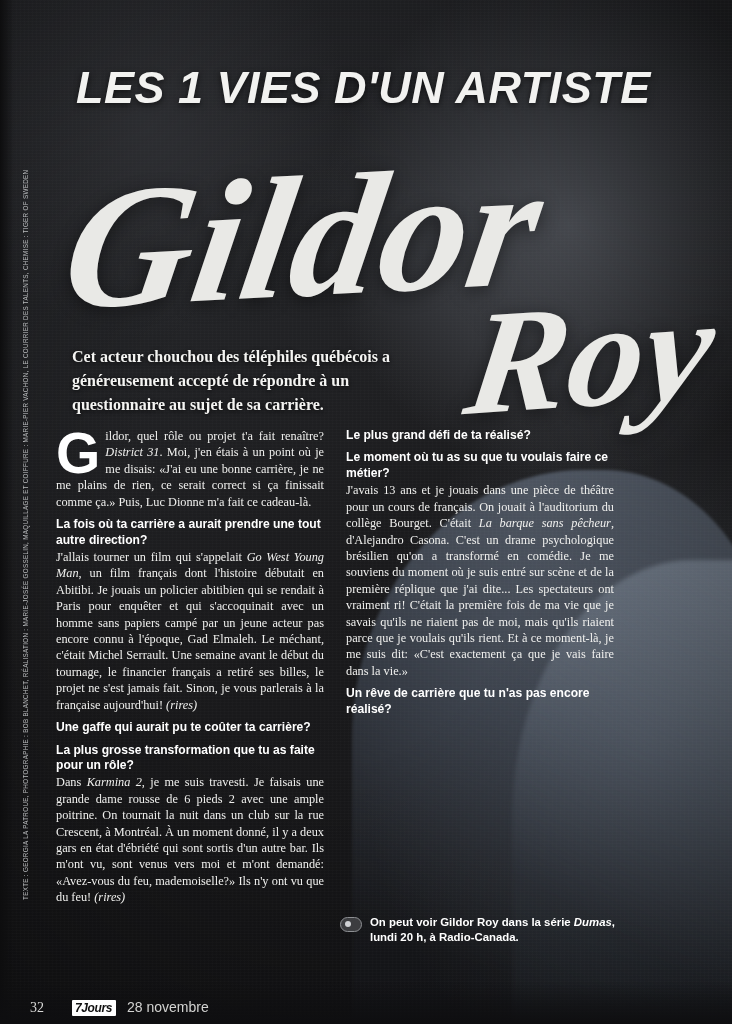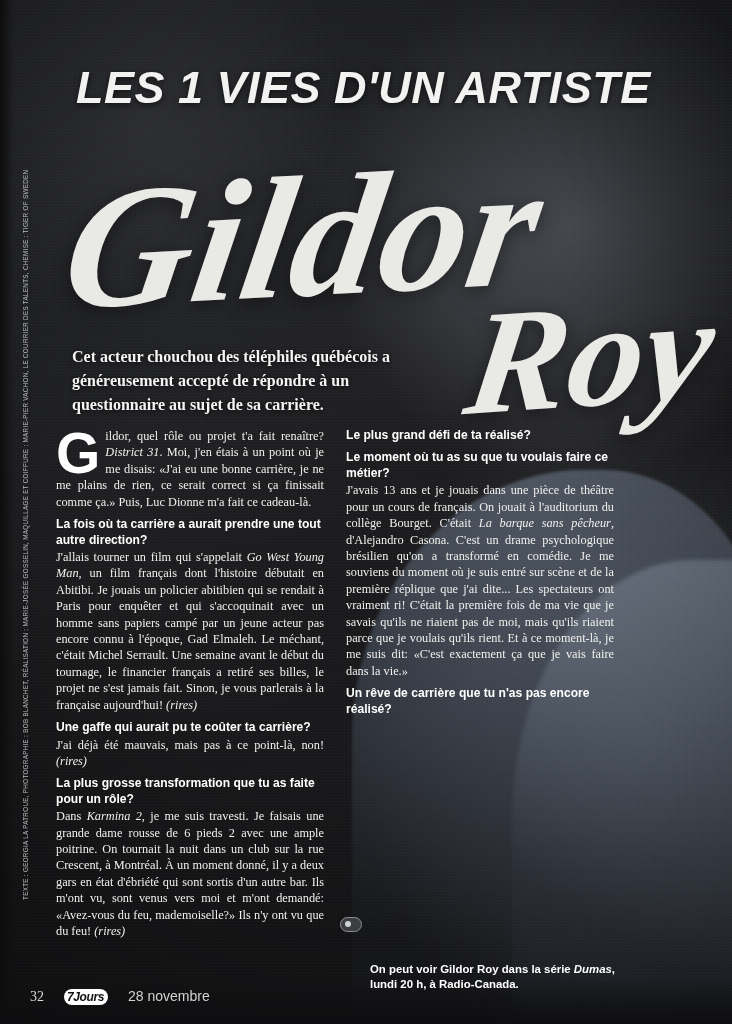--- a/index.html
+++ b/index.html
@@ -132,38 +132,37 @@
     position:relative; margin-top:2px;
   }
   .note-bullet:after{
     content:""; position:absolute; left:4px; top:3px;
     width:6px;height:6px;border-radius:50%;background:#cfd1d4;
   }
   .note-text {
     font-family:"Liberation Sans", sans-serif;
     font-weight:bold; font-size:11.4px; line-height:1.35;
     color:#ffffff;
-    margin-top:47px;
   }
 
   
   .folio {
-    position:absolute; left:30px; bottom:19px;
-    display:flex; align-items:baseline; gap:20px;
+    position:absolute; left:30px; bottom:8px;
+    display:flex; align-items:baseline; gap:11px;
   }
   .folio-num {
     font-family:"Liberation Serif", serif;
     font-size:14px; color:#d9d9d7;
   }
   .logo {
     display:inline-flex; align-items:center;
-    background:#ffffff; color:#111; border-radius:8px;
+    background:#ffffff; color:#111; border-radius:1px;
     padding:1px 4px 1px 3px;
     font-family:"Liberation Sans", sans-serif;
-    font-weight:bold; font-size:12px; letter-spacing:-.4px;
+    font-weight:bold; font-size:12px; letter-spacing:-.4px;margin-left:17px;
   }
   .logo .seven { color:#111; font-style:italic; }
   .folio-date {
     font-family:"Liberation Sans", sans-serif;
     font-size:14px; color:#d3d3d1;
   }
   .credits {
     position:absolute; left:22px; top:430px;
     width:470px;
     transform-origin: left top;
@@ -200,21 +199,20 @@
 </div>
 
 <div class="standfirst">Cet acteur chouchou des téléphiles québécois a généreusement accepté de répondre à un questionnaire au sujet de sa carrière.</div>
 
 <div class="cols">
   <div class="col">
       <p class="dropcap-wrap"><span class="dropcap">G</span>ildor, quel rôle ou projet t'a fait renaître? <em>District 31</em>. Moi, j'en étais à un point où je me disais: «J'ai eu une bonne carrière, je ne me plains de rien, ce serait correct si ça finissait comme ça.» Puis, Luc Dionne m'a fait ce cadeau-là.</p>
       <div class="q">La fois où ta carrière a aurait prendre une tout autre direction?</div>
       <p>J'allais tourner un film qui s'appelait <em>Go West Young Man</em>, un film français dont l'histoire débutait en Abitibi. Je jouais un policier abitibien qui se rendait à Paris pour enquêter et qui s'accoquinait avec un homme sans papiers campé par un jeune acteur pas encore connu à l'époque, Gad Elmaleh. Le méchant, c'était Michel Serrault. Une semaine avant le début du tournage, le financier français a retiré ses billes, le projet ne s'est jamais fait. Sinon, je vous parlerais à la française aujourd'hui! <em>(rires)</em></p>
       <div class="q">Une gaffe qui aurait pu te coûter ta carrière?</div>
-      <p>J'ai déjà été mauvais, mais pas à ce point-là, non! <em>(rires)</em></p>
       <div class="q">La plus grosse transformation que tu as faite pour un rôle?</div>
       <p>Dans <em>Karmina 2</em>, je me suis travesti. Je faisais une grande dame rousse de 6 pieds 2 avec une ample poitrine. On tournait la nuit dans un club sur la rue Crescent, à Montréal. À un moment donné, il y a deux gars en état d'ébriété qui sont sortis d'un autre bar. Ils m'ont vu, sont venus vers moi et m'ont demandé: «Avez-vous du feu, mademoiselle?» Ils n'y ont vu que du feu! <em>(rires)</em></p>
     </div>
   <div class="col">
       <div class="q">Le plus grand défi de ta réalisé?</div>
       <div class="q">Le moment où tu as su que tu voulais faire ce métier?</div>
       <p>J'avais 13 ans et je jouais dans une pièce de théâtre pour un cours de français. On jouait à l'auditorium du collège Bourget. C'était <em>La barque sans pêcheur</em>, d'Alejandro Casona. C'est un drame psychologique brésilien qu'on a transformé en comédie. Je me souviens du moment où je suis entré sur scène et de la première réplique que j'ai dite... Les spectateurs ont vraiment ri! C'était la première fois de ma vie que je savais qu'ils ne riaient pas de moi, mais qu'ils riaient parce que je voulais qu'ils rient. Et à ce moment-là, je me suis dit: «C'est exactement ça que je vais faire dans la vie.»</p>
       <div class="q">Un rêve de carrière que tu n'as pas encore réalisé?</div>
     </div>
 </div>

